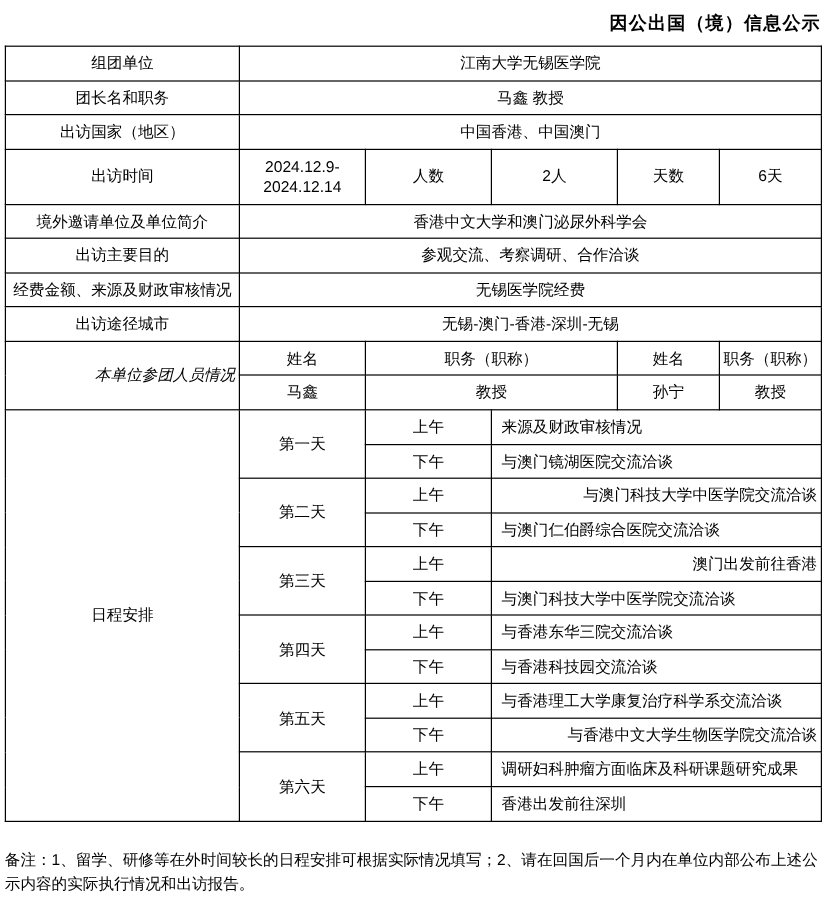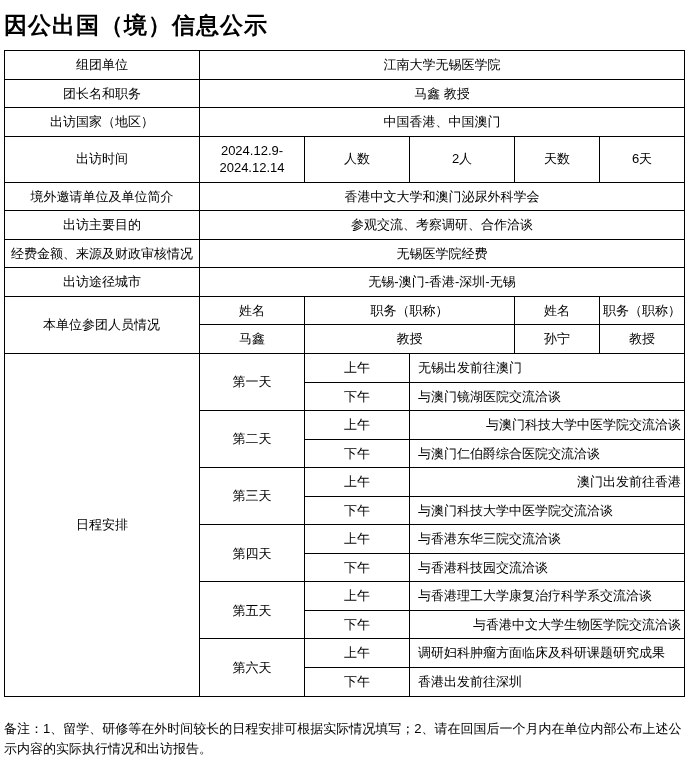--- a/index.html
+++ b/index.html
@@ -13,22 +13,22 @@
     font-family: "Liberation Sans", sans-serif;
     color: #000000;
     overflow: hidden;
   }
   .page {
     width: 688px;
     box-sizing: border-box;
     padding: 0 4px;
   }
   .title {
-    text-align: left;
-    font-size: 23px;
+    text-align: right;
+    font-size: 15px;
     font-weight: bold;
     letter-spacing: 1px;
     padding: 10px 0 9px 0;
     font-family: "Liberation Serif", serif;
   }
   table.main {
     border-collapse: collapse;
     width: 680px;
     table-layout: fixed;
     margin: 0 auto;
@@ -109,38 +109,38 @@
       <tr>
         <td class="label">经费金额、来源及财政审核情况</td>
         <td colspan="5">无锡医学院经费</td>
       </tr>
       <tr>
         <td class="label">出访途径城市</td>
         <td colspan="5">无锡-澳门-香港-深圳-无锡</td>
       </tr>
 
       <tr>
-        <td rowspan="2" class="label" style="text-align:center; padding-left:2px;">本单位参团人员情况</td>
+        <td rowspan="2" class="label" style="text-align:right; padding-left:2px;font-style:italic;">本单位参团人员情况</td>
         <td>姓名</td>
         <td colspan="2">职务（职称）</td>
         <td>姓名</td>
         <td>职务（职称）</td>
       </tr>
       <tr>
         <td>马鑫</td>
         <td colspan="2">教授</td>
         <td>孙宁</td>
         <td>教授</td>
       </tr>
 
       <tr>
         <td rowspan="12" class="rowlabel-vert">日程安排</td>
         <td rowspan="2">第一天</td>
         <td style="width:105px">上午</td>
-        <td colspan="3" style="text-align:left; padding-left:8px;">无锡出发前往澳门</td>
+        <td colspan="3" style="text-align:left; padding-left:8px;">来源及财政审核情况</td>
       </tr>
       <tr>
         <td>下午</td>
         <td colspan="3" style="text-align:left; padding-left:8px;">与澳门镜湖医院交流洽谈</td>
       </tr>
 
       <tr>
         <td rowspan="2">第二天</td>
         <td>上午</td>
         <td colspan="3" style="text-align:right; padding-left:8px;">与澳门科技大学中医学院交流洽谈</td>

